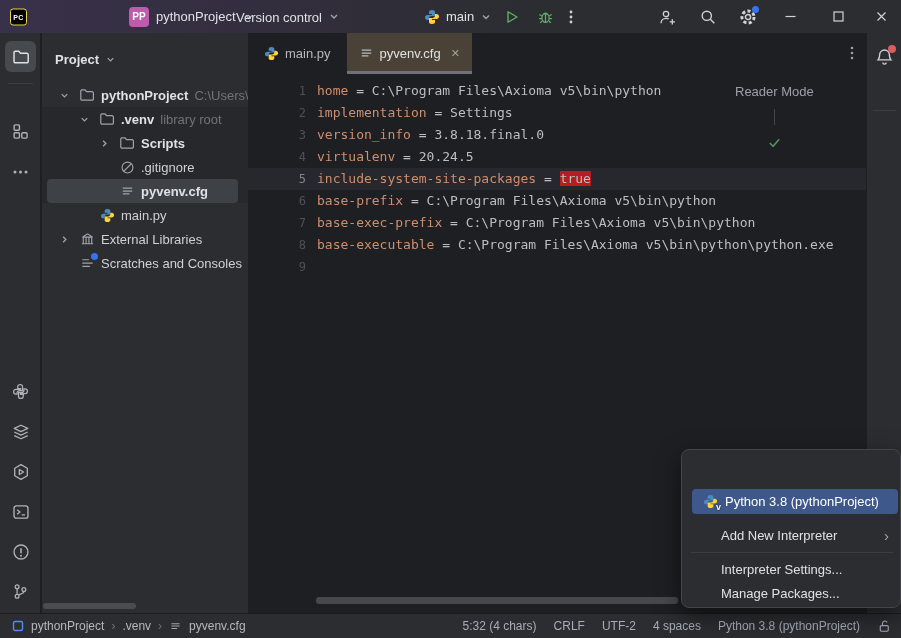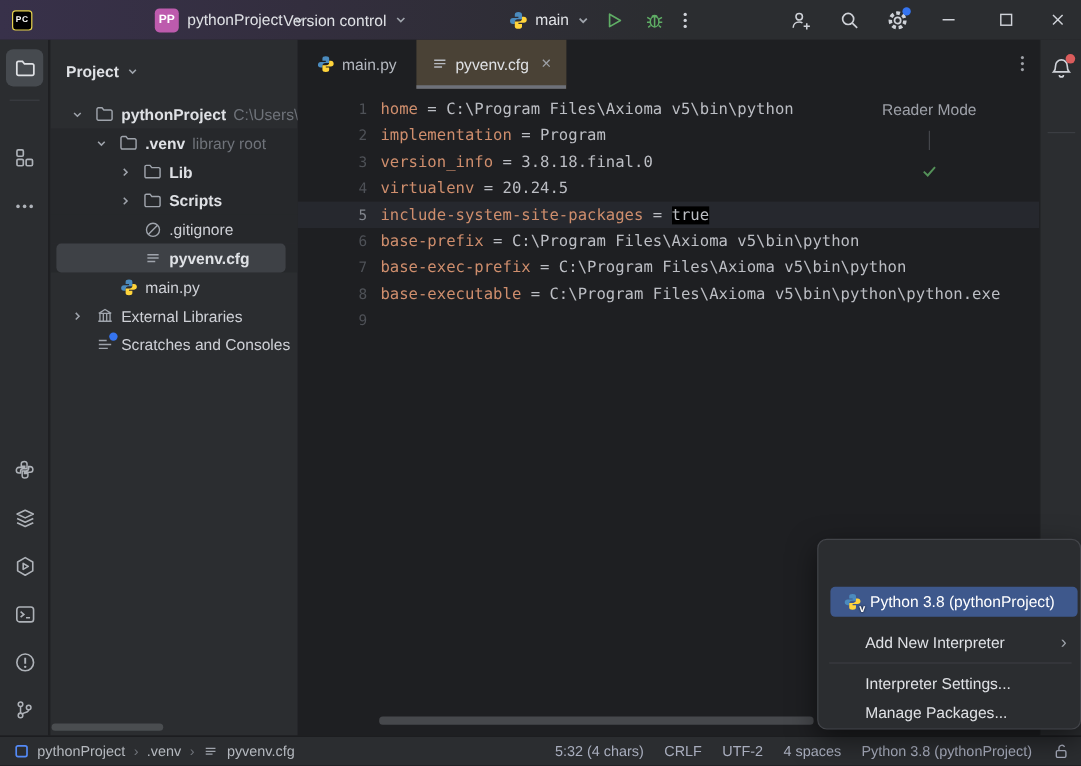--- a/index.html
+++ b/index.html
@@ -58,21 +58,21 @@
   .tab-more { position:absolute; right:12px; top:12px; }
   .reader { position:absolute; left:487px; top:51px; display:flex; align-items:center; gap:10px; color:#9DA0A8; z-index:6;flex-direction:column; }
   .reader-div { width:1px; height:16px; background:#43454A; }
   .code { position:absolute; left:0; top:41px; width:618px; padding-top:6px;
     font-family:"DejaVu Sans Mono",monospace; font-size:13px; }
   .cl { height:22px; line-height:22px; white-space:pre; }
   .cl.cur { background:#26282E; }
   .ln { display:inline-block; width:58px; text-align:right; margin-right:11px; color:#4E5157; font-size:12px; }
   .cur .ln { color:#81858D; }
   .ck { color:#CF8E6D;margin-top:40px; } .cs,.cv { color:#BCBEC4; }
-  .sel { background:#000000; }
+  .sel { background:#b91c1c; }
   .editor-hscroll { position:absolute; left:68px; top:564px; width:362px; height:7px; background:#46484C; border-radius:3px; }
 
   
   .right-stripe { position:absolute; left:866px; top:33px; width:35px; height:580px; background:#2B2D30; border-left:1px solid #1E1F22; z-index:10; }
   .bell-wrap { position:absolute; left:8px; top:14px; width:20px; height:20px; }
   .bell-dot { position:absolute; right:-1px; top:-2px; width:8px; height:8px; border-radius:50%; background:#DB5C5C; }
   .rs-div { position:absolute; left:6px; top:77px; width:23px; height:1px; background:#3B3D42; }
 
   
   .popup { position:absolute; left:681px; top:449px; width:220px; height:159px; background:#2B2D30;
@@ -293,33 +293,20 @@
           </span>
         <span class="ticon">
             <svg width="16" height="16" viewBox="0 0 16 16" fill="none" stroke="#9FA4AC" stroke-width="1.2">
               <path d="M1.8 4 a1.2 1.2 0 0 1 1.2-1.2 h3 l1.5 1.9 h5.7 a1.2 1.2 0 0 1 1.2 1.2 v6.1 a1.2 1.2 0 0 1 -1.2 1.2 H3 a1.2 1.2 0 0 1 -1.2-1.2 z"></path>
             </svg>
           </span>
         <span class="tlabel b">.venv</span>
         <span class="tsec">library root</span>
       </div>
 
-      <div class="trow ind2 band">
-        <span class="slot">
-            <svg width="11" height="11" viewBox="0 0 12 12" fill="none" stroke="#9FA4AC" stroke-width="1.4">
-              <path d="M4.5 3 L7.5 6 L4.5 9"></path>
-            </svg>
-          </span>
-        <span class="ticon">
-            <svg width="16" height="16" viewBox="0 0 16 16" fill="none" stroke="#9FA4AC" stroke-width="1.2">
-              <path d="M1.8 4 a1.2 1.2 0 0 1 1.2-1.2 h3 l1.5 1.9 h5.7 a1.2 1.2 0 0 1 1.2 1.2 v6.1 a1.2 1.2 0 0 1 -1.2 1.2 H3 a1.2 1.2 0 0 1 -1.2-1.2 z"></path>
-            </svg>
-          </span>
-        <span class="tlabel b">Lib</span>
-      </div>
 
       <div class="trow ind2 band">
         <span class="slot">
             <svg width="11" height="11" viewBox="0 0 12 12" fill="none" stroke="#9FA4AC" stroke-width="1.4">
               <path d="M4.5 3 L7.5 6 L4.5 9"></path>
             </svg>
           </span>
         <span class="ticon">
             <svg width="16" height="16" viewBox="0 0 16 16" fill="none" stroke="#9FA4AC" stroke-width="1.2">
               <path d="M1.8 4 a1.2 1.2 0 0 1 1.2-1.2 h3 l1.5 1.9 h5.7 a1.2 1.2 0 0 1 1.2 1.2 v6.1 a1.2 1.2 0 0 1 -1.2 1.2 H3 a1.2 1.2 0 0 1 -1.2-1.2 z"></path>
@@ -422,21 +409,21 @@
       <span class="reader-div"></span>
       <span class="icon">
         <svg width="15" height="15" viewBox="0 0 16 16" fill="none" stroke="#549159" stroke-width="1.7">
             <path d="M3 8.5 L6.5 12 L13 4.5"></path>
           </svg>
         </span>
     </div>
 
     <div class="code">
       <div class="cl"><span class="ln">1</span><span class="ck">home</span><span class="cs"> = </span><span class="cv">C:\Program Files\Axioma v5\bin\python</span></div>
-      <div class="cl"><span class="ln">2</span><span class="ck">implementation</span><span class="cs"> = </span><span class="cv">Program</span></div>
+      <div class="cl"><span class="ln">2</span><span class="ck">implementation</span><span class="cs"> = </span><span class="cv">Settings</span></div>
       <div class="cl"><span class="ln">3</span><span class="ck">version_info</span><span class="cs"> = </span><span class="cv">3.8.18.final.0</span></div>
       <div class="cl"><span class="ln">4</span><span class="ck">virtualenv</span><span class="cs"> = </span><span class="cv">20.24.5</span></div>
       <div class="cl cur"><span class="ln">5</span><span class="ck">include-system-site-packages</span><span class="cs"> = </span><span class="cv sel">true</span></div>
       <div class="cl"><span class="ln">6</span><span class="ck">base-prefix</span><span class="cs"> = </span><span class="cv">C:\Program Files\Axioma v5\bin\python</span></div>
       <div class="cl"><span class="ln">7</span><span class="ck">base-exec-prefix</span><span class="cs"> = </span><span class="cv">C:\Program Files\Axioma v5\bin\python</span></div>
       <div class="cl"><span class="ln">8</span><span class="ck">base-executable</span><span class="cs"> = </span><span class="cv">C:\Program Files\Axioma v5\bin\python\python.exe</span></div>
       <div class="cl"><span class="ln">9</span></div>
     </div>
 
     <div class="editor-hscroll"></div>

